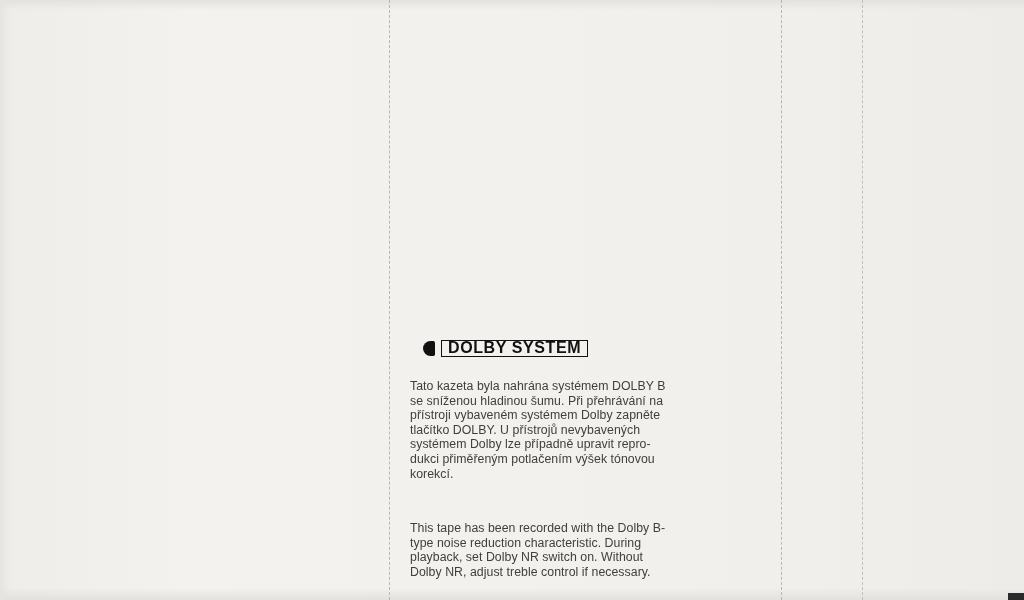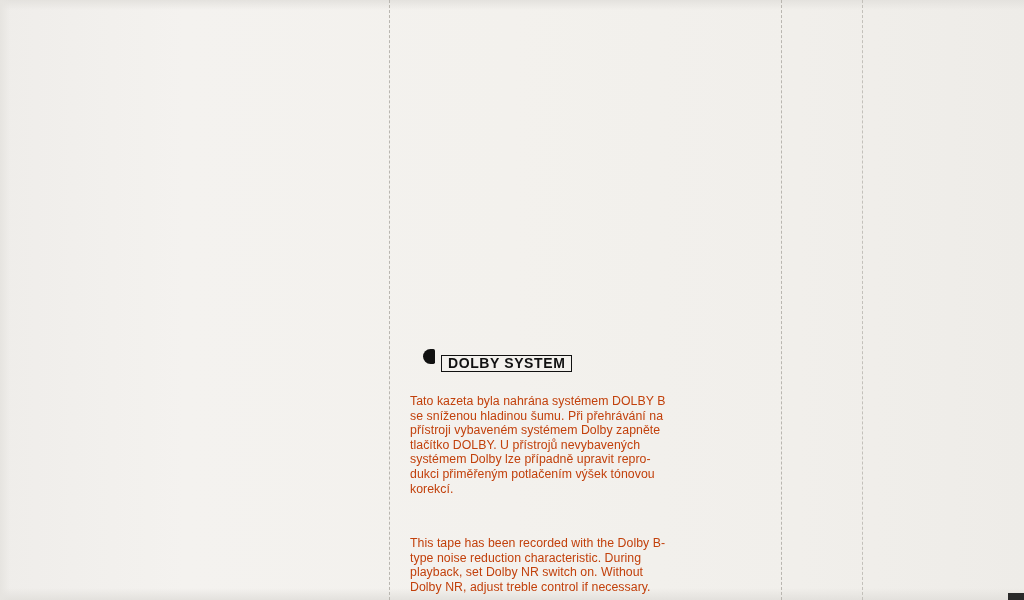--- a/index.html
+++ b/index.html
@@ -94,32 +94,31 @@
   }
   .dd-right {
     border-top-right-radius: 2px;
     border-bottom-right-radius: 2px;
     border-top-left-radius: 9px;
     border-bottom-left-radius: 9px;
   }
   .dolby-wordmark {
     border: 1.5px solid #111;
     padding: 1px 6px 2px 6px;
-    font-size: 14px;
+    font-size: 16px;
     font-weight: bold;
     letter-spacing: 0.6px;
     line-height: 12px;
     color: #111;
     background: transparent;
-    margin-top: 15px;
   }
   .body-text {
     font-size: 12.3px;
     line-height: 14.6px;
-    color: #c2410c;
+    color: #404040;
     letter-spacing: 0.05px;
     white-space: pre-line;
   }
   .body-text.secondary {
     margin-top: 40px;
   }
   
   .corner-mark {
     position: absolute;
     right: 0;

